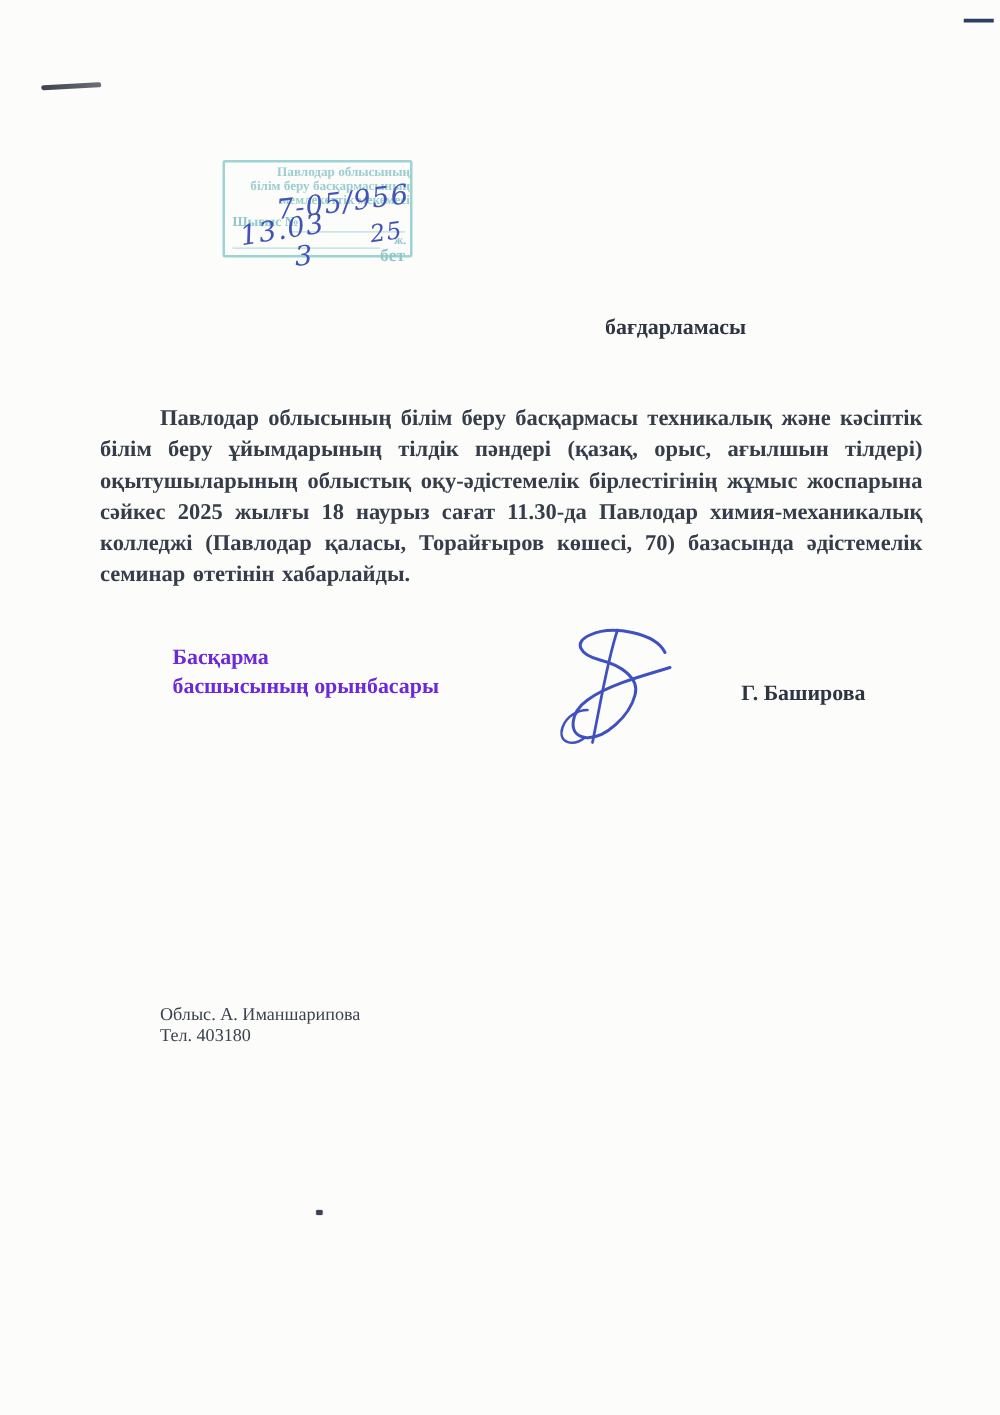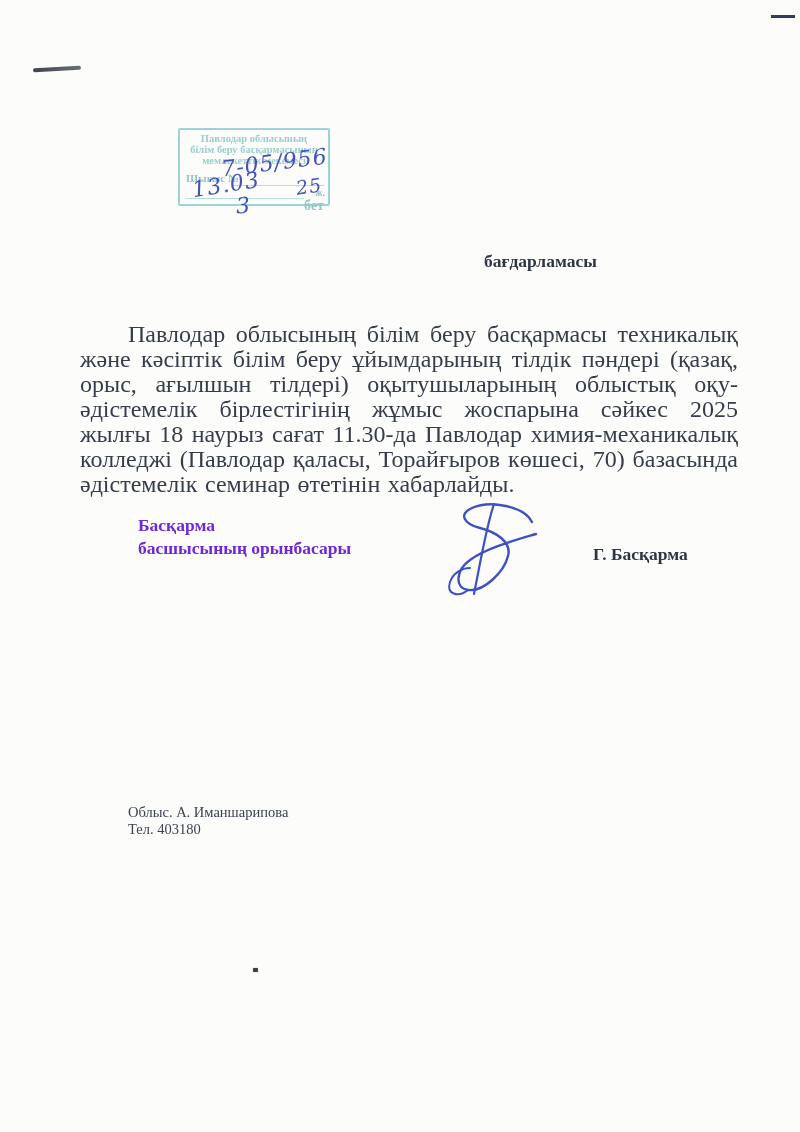--- a/index.html
+++ b/index.html
@@ -41,21 +41,21 @@
   .stamp {
     position: absolute;
     left: 178px; top: 128px;
     width: 152px; height: 78px;
     border: 2px solid rgba(125, 198, 199, 0.75);
     border-radius: 2px;
   }
   .stamp .org {
     position: absolute;
     left: 0; right: 0; top: 3px;
-    text-align: center;
+    text-align: right;
     font-size: 10.5px;
     line-height: 11px;
     font-weight: bold;
     color: #8cc6c8;
     filter: blur(0.5px);
     opacity: 0.85;
   }
   .stamp .field-label {
     position: absolute;
     left: 6px; top: 42px;
@@ -112,25 +112,26 @@
     font-weight: bold;
     color: #2e3542;
     line-height: 22.5px;
   }
   .recipient .line1 { text-align: justify; text-align-last: justify; }
   
   .body-text {
     position: absolute;
     left: 80px; top: 322px;
     width: 658px;
-    font-size: 24px;
+    font-size: 18px;
     line-height: 25px;
     text-align: justify;
     color: #363d4a;
     word-spacing: 1.5px;
+    font-weight: bold;
   }
   .body-text p { text-indent: 48px; }
   
   .sig-position {
     position: absolute;
     left: 138px; top: 514px;
     font-size: 17.5px;
     font-weight: bold;
     color: #6d28d9;
     line-height: 23px;
@@ -196,20 +197,20 @@
     <div>басшысының орынбасары</div>
   </div>
 
   <svg class="sig-scribble" viewBox="0 0 130 102" fill="none" xmlns="http://www.w3.org/2000/svg">
     <path d="M112,24 C104,8 70,2 52,10 C38,16 44,26 60,30 C76,34 92,44 88,58
              C84,74 64,94 48,92 C34,90 36,72 50,62 C66,50 96,42 116,36" stroke="#3f51c0" stroke-width="2.4" stroke-linecap="round"></path>
     <path d="M74,6 C66,30 62,56 54,96" stroke="#3f51c0" stroke-width="2.2" stroke-linecap="round"></path>
     <path d="M48,92 C38,100 26,96 30,84 C33,75 42,70 50,70" stroke="#3f51c0" stroke-width="2" stroke-linecap="round"></path>
   </svg>
 
-  <div class="sig-name">Г. Басқарма</div>
+  <div class="sig-name">Г. Баширова</div>
 
   <div class="footer">
     <div>Облыс. А. Иманшарипова</div>
     <div>Тел. 403180</div>
   </div>
 
 </div>
 
 </body></html>

